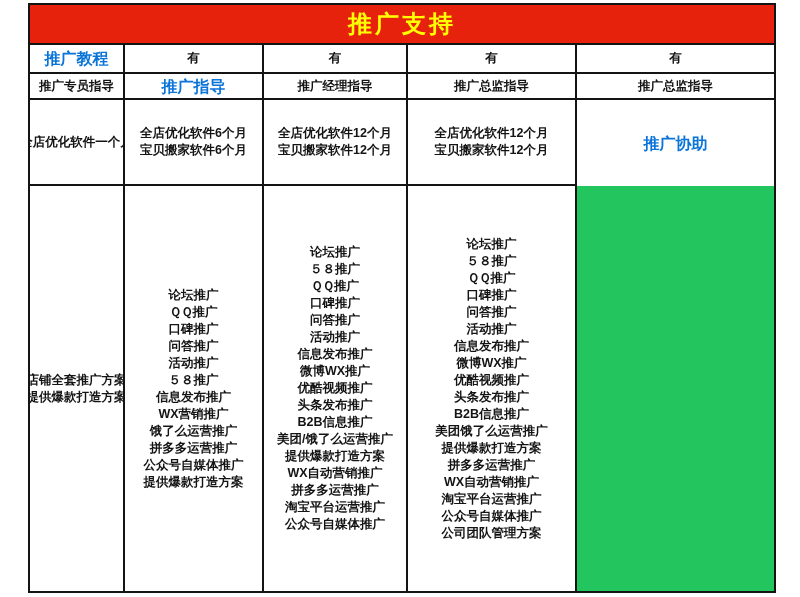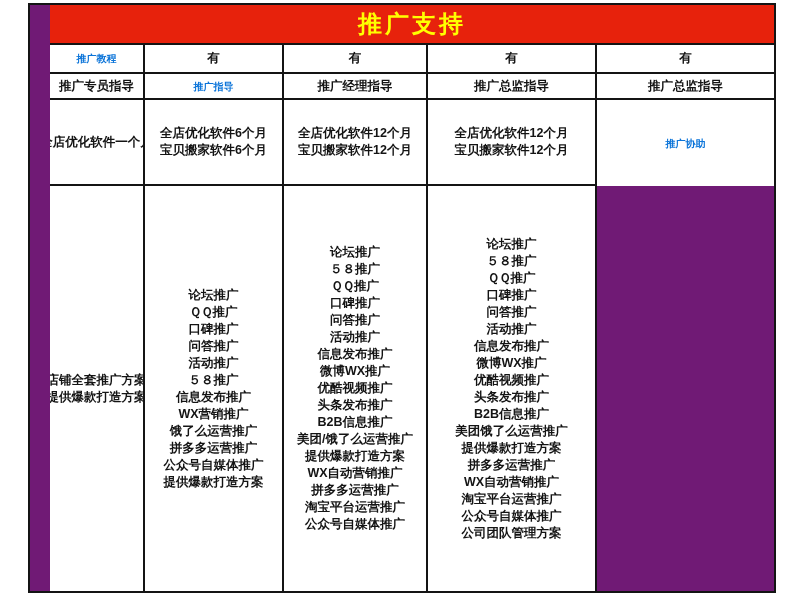--- a/index.html
+++ b/index.html
@@ -8,22 +8,22 @@
     --label-blue:#0b74d9;
     --border:#141414;
     --text:#141414;
   }
   *{margin:0;padding:0;box-sizing:border-box;}
   html,body{width:800px;height:597px;background:#ffffff;overflow:hidden;
     font-family:"Liberation Sans","DejaVu Sans",sans-serif;}
   .page{position:relative;width:800px;height:597px;background:#fff;}
   .table-wrap{
     position:absolute;left:28px;top:3px;width:748px;height:590px;
-    border:2px solid var(--border);background:#701a75;
-    display:flex;flex-direction:column;padding-left:20px;
+    border:2px solid var(--border);background:#22c55e;
+    display:flex;flex-direction:column;
   }
   .title-bar{
     height:40px;flex:0 0 40px;background:var(--header-bg);
     border-bottom:2px solid var(--border);
     display:flex;align-items:center;justify-content:center;
   }
   .title-bar span{
     color:var(--header-text);font-size:24px;font-weight:bold;letter-spacing:3px;
   }
   .grid{
@@ -33,21 +33,21 @@
   }
   .cell{
     border-right:2px solid var(--border);
     border-bottom:2px solid var(--border);
     display:flex;flex-direction:column;align-items:center;justify-content:center;
     text-align:center;color:var(--text);font-weight:bold;font-size:12.5px;
     line-height:17px;overflow:hidden;background:#fff;
   }
   .cell:nth-child(5n){border-right:none;}
   .cell:nth-last-child(-n+5){border-bottom:none;}
-  .cell.label{color:var(--label-blue);font-size:10px;}
+  .cell.label{color:var(--label-blue);font-size:16px;}
   .line{white-space:nowrap;}
 </style>
 </head>
 <body>
 
 <div class="page">
   <div class="table-wrap">
     <div class="title-bar">
       <span>推广支持</span>
     </div>

